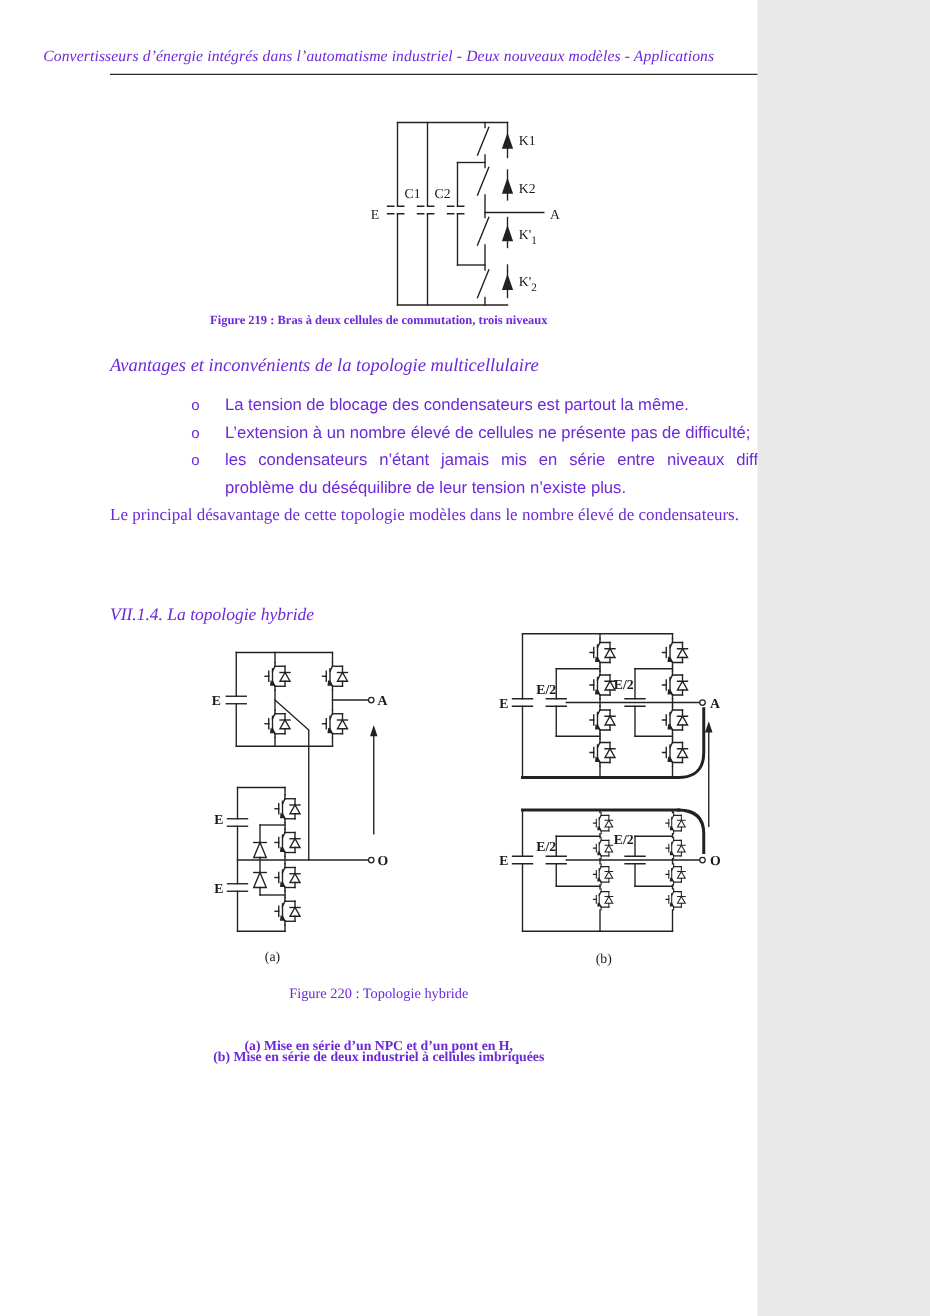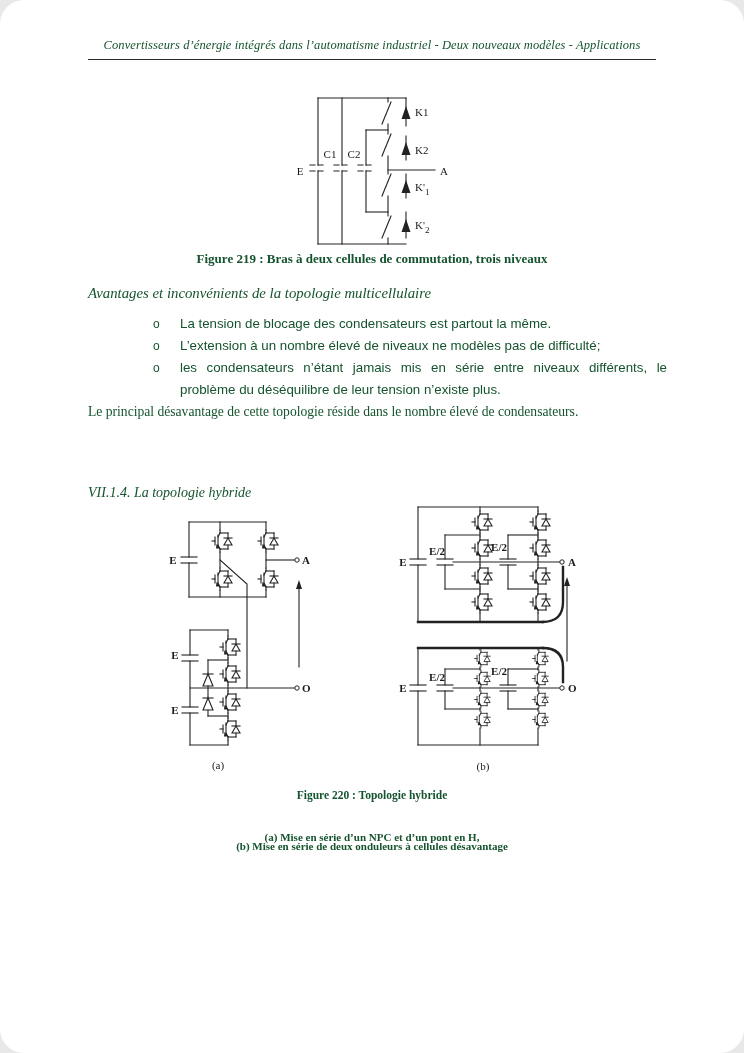--- a/index.html
+++ b/index.html
@@ -1,31 +1,31 @@
 <!DOCTYPE html>
 <html><head>
 <meta charset="utf-8">
 <style>
   html,body{margin:0;padding:0;background:#e8e8e8;}
-  #page{position:relative;width:744px;height:1053px;background:#ffffff;overflow:hidden;
-        font-family:"Liberation Serif",serif;color:#14532d;border-radius:24px;}
+  #page{position:relative;width:606px;height:1053px;background:#ffffff;overflow:hidden;
+        font-family:"Liberation Serif",serif;color:#6d28d9;}
   .abs{position:absolute;}
   .center{left:0;right:0;text-align:center;}
   #header-title{top:38px;font-style:italic;font-size:12.5px;letter-spacing:0.1px;}
   #header-rule{top:59px;left:88px;width:568px;border-top:1.2px solid #2a2a2a;height:0;}
-  #caption-219{top:251px;font-weight:bold;font-size:13px;}
+  #caption-219{top:251px;font-weight:bold;font-size:10px;}
   #adv-heading{top:285px;left:88px;font-style:italic;font-size:14.8px;}
   #bullet-list{top:313px;left:153px;width:514px;font-family:"Liberation Sans",sans-serif;
                font-size:13.3px;line-height:22px;}
   .bullet{display:flex;}
   .bullet .marker{width:27px;flex:0 0 27px;font-size:12px;}
   .bullet .btxt{flex:1;text-align:justify;}
   #body-paragraph{top:404px;left:88px;width:568px;font-size:13.6px;}
   #sub-heading{top:456px;left:88px;font-style:italic;font-size:14px;margin-top:29px;}
-  #caption-220{top:789px;font-weight:bold;font-size:11.5px;}
+  #caption-220{top:789px;font-weight:normal;font-size:11.5px;}
   #subcaption-a{top:815px;font-weight:bold;font-size:11px;margin-top:16px;}
   #subcaption-b{top:840px;font-weight:bold;font-size:11px;}
   #page-number{top:969px;font-size:13.5px;}
   svg{position:absolute;overflow:visible;}
   svg path,svg line{stroke:#222;stroke-width:1.1;fill:none;stroke-linecap:square;}
   svg .thick{stroke-width:2.4;}
   svg .fillb{fill:#222;stroke:none;}
   svg .od{fill:none;stroke:#222;stroke-width:1.1;}
   svg text{font-family:"Liberation Serif",serif;font-size:11px;fill:#1a1a1a;stroke:none;}
   svg .sub{font-size:9px;}
@@ -95,29 +95,29 @@
 
   <div id="adv-heading" class="abs">Avantages et inconvénients de la topologie multicellulaire</div>
 
   <div id="bullet-list" class="abs">
     <div class="bullet">
       <span class="marker">o</span>
       <span class="btxt">La tension de blocage des condensateurs est partout la même.</span>
     </div>
     <div class="bullet">
       <span class="marker">o</span>
-      <span class="btxt">L’extension à un nombre élevé de niveaux ne modèles pas de difficulté;</span>
+      <span class="btxt">L’extension à un nombre élevé de cellules ne présente pas de difficulté;</span>
     </div>
     <div class="bullet">
       <span class="marker">o</span>
       <span class="btxt">les condensateurs n’étant jamais mis en série entre niveaux différents, le problème du déséquilibre de leur tension n’existe plus.</span>
     </div>
   </div>
 
-  <div id="body-paragraph" class="abs">Le principal désavantage de cette topologie réside dans le nombre élevé de condensateurs.</div>
+  <div id="body-paragraph" class="abs">Le principal désavantage de cette topologie modèles dans le nombre élevé de condensateurs.</div>
 
   <div id="sub-heading" class="abs">VII.1.4. La topologie hybride</div>
 
   <svg id="fig220a" style="left:160px;top:500px;" width="190" height="275" viewBox="0 0 190 275">
     <defs>
       <symbol id="igbt" viewBox="0 0 24 22" overflow="visible">
         <path d="M8 0 V3"></path>
           <path d="M8 19 V22"></path>
         <path d="M0 11 H3"></path>
           <path d="M3 7 V15"></path>
@@ -286,16 +286,16 @@
     <text x="104" y="56" text-anchor="middle" font-size="10" font-weight="bold">E/2</text>
     <text x="42" y="186" text-anchor="middle" font-size="10" font-weight="bold">E/2</text>
     <text x="104" y="180" text-anchor="middle" font-size="10" font-weight="bold">E/2</text>
     <text x="173" y="71" font-weight="bold">A</text>
     <text x="173" y="197" font-weight="bold">O</text>
     <text x="88" y="275" text-anchor="middle" font-size="12">(b)</text>
   </svg>
 
   <div id="caption-220" class="abs center">Figure 220 : Topologie hybride</div>
   <div id="subcaption-a" class="abs center">(a) Mise en série d’un NPC et d’un pont en H,</div>
-  <div id="subcaption-b" class="abs center">(b) Mise en série de deux onduleurs à cellules désavantage</div>
+  <div id="subcaption-b" class="abs center">(b) Mise en série de deux industriel à cellules imbriquées</div>
 
 
 </div>
 
 </body></html>

